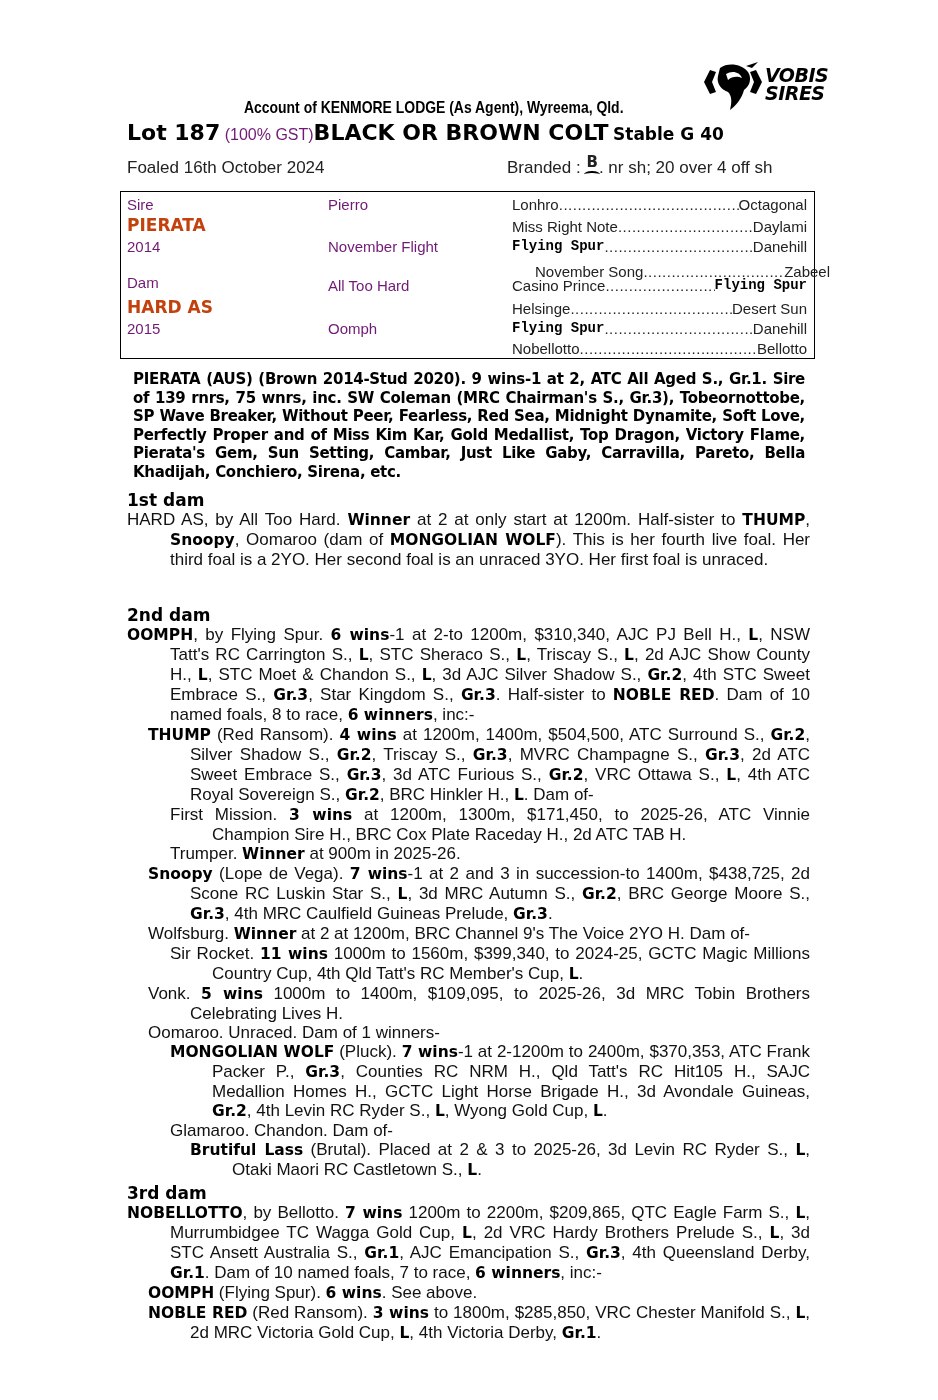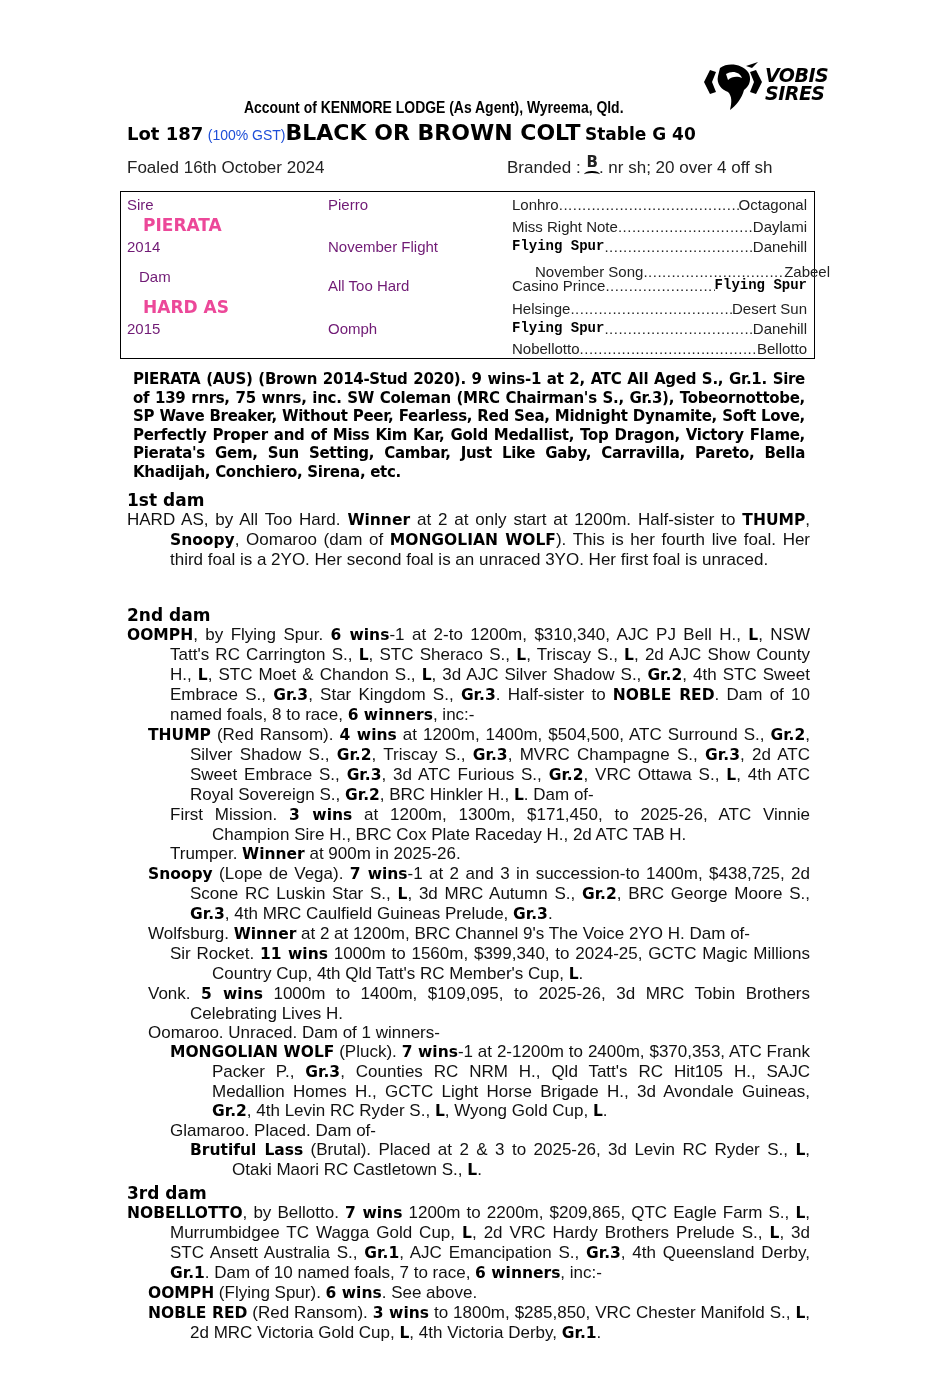--- a/index.html
+++ b/index.html
@@ -3,31 +3,31 @@
 <meta charset="utf-8">
 <style>
   html, body { margin: 0; padding: 0; background: #ffffff; }
   body { width: 938px; height: 1400px; position: relative; overflow: hidden; color: #000; font-family: "Liberation Sans", sans-serif; }
   .abs { position: absolute; }
   b, .b { font-family: "DejaVu Sans", sans-serif; font-weight: bold; }
   .logo { left: 702px; top: 62px; width: 140px; height: 50px; }
   .logo-text { left: 765px; top: 66px; font-family: "DejaVu Sans", sans-serif; font-weight: bold; font-style: italic; font-size: 19px; line-height: 18px; letter-spacing: -0.5px; }
   .account { left: 244px; top: 98px; font-family: "Liberation Sans", sans-serif; font-weight: bold; font-size: 17px; transform: scaleX(0.82); transform-origin: left top; white-space: nowrap; }
   .lotline { left: 127px; top: 120px; white-space: nowrap; }
-  .lotline .lot { font-family: "DejaVu Sans", sans-serif; font-weight: bold; font-size: 18px; }
-  .lotline .gst { font-size: 14px; color: #1d4ed8; }
+  .lotline .lot { font-family: "DejaVu Sans", sans-serif; font-weight: bold; font-size: 22px; }
+  .lotline .gst { font-size: 16px; color: #701a75; }
   .lotline .colt { font-family: "DejaVu Sans", sans-serif; font-weight: bold; font-size: 22px; }
   .lotline .stable { font-family: "DejaVu Sans", sans-serif; font-weight: bold; font-size: 17px; }
   .foaled { left: 127px; top: 158px; font-size: 17px; color: #222; white-space: nowrap; }
   .branded { left: 507px; top: 158px; font-size: 17px; color: #222; white-space: nowrap; }
   .brand-mark { display: inline-block; position: relative; font-family: "DejaVu Sans", sans-serif; font-weight: bold; font-size: 15px; top: -6px; margin: 0 1px; }
   .brand-mark::after { content: ""; position: absolute; left: -2px; right: -2px; bottom: -7px; height: 5px; border-top: 2px solid #000; border-radius: 50% 50% 0 0; }
   .ped { left: 120px; top: 191px; width: 695px; height: 168px; border: 1.5px solid #000; box-sizing: border-box; }
   .ped .cell { position: absolute; font-size: 15px; color: #701a75; white-space: nowrap; }
-  .ped .big { font-family: "DejaVu Sans", sans-serif; font-weight: bold; font-size: 17px; color: #ec4899; margin-left: 16px; }
+  .ped .big { font-family: "DejaVu Sans", sans-serif; font-weight: bold; font-size: 17px; color: #c2410c; }
   .gg { position: absolute; left: 391px; width: 295px; display: flex; font-size: 15px; color: #222; white-space: nowrap; }
   .gg .dots { flex: 1; overflow: hidden; }
   .gg .dots::before { content: "......................................................................................................"; letter-spacing: 0.5px; }
   .gg .bb { font-family: Liberation Mono, monospace; font-weight: bold; font-size: 14px; color: #000; }
   .sire-block { left: 133px; top: 370px; width: 672px; font-family: "DejaVu Sans", sans-serif; font-weight: bold; font-size: 15px; line-height: 18.5px; text-align: justify; letter-spacing: -0.3px; }
   .sect { left: 127px; width: 683px; }
   .sect h3 { margin: 0; font-family: "DejaVu Sans", sans-serif; font-weight: bold; font-size: 17px; line-height: 20px; }
   .p { font-size: 17px; line-height: 19px; text-align: justify; color: #111; margin: 0; }
   .p b { font-size: 15.5px; color: #000; }
   .l0 { padding-left: 43px; text-indent: -43px; }
@@ -66,21 +66,21 @@
   <span class="brand-mark">B</span><span>. nr sh; 20 over 4 off sh</span>
 </div>
 
 <div class="abs ped">
   <div class="cell" style="left:6px; top:4px;">Sire</div>
   <div class="cell big" style="left:6px; top:23px;">PIERATA</div>
   <div class="cell" style="left:6px; top:46px;">2014</div>
   <div class="cell" style="left:207px; top:4px;">Pierro</div>
   <div class="cell" style="left:207px; top:46px;">November Flight</div>
 
-  <div class="cell" style="left:6px; top:76px;margin-left:12px;">Dam</div>
+  <div class="cell" style="left:6px; top:82px;">Dam</div>
   <div class="cell big" style="left:6px; top:105px;">HARD AS</div>
   <div class="cell" style="left:6px; top:128px;">2015</div>
   <div class="cell" style="left:207px; top:85px;">All Too Hard</div>
   <div class="cell" style="left:207px; top:128px;">Oomph</div>
 
   <div class="gg" style="top:4px;">
       <span>Lonhro</span>
       <span class="dots"></span>
       <span>Octagonal</span>
     </div>
@@ -136,21 +136,21 @@
       <div class="p l0"><b>OOMPH</b><span>, by Flying Spur. </span><b>6 wins</b><span>-1 at 2-to 1200m, $310,340, AJC PJ Bell H., </span><b>L</b><span>, NSW Tatt's RC Carrington S., </span><b>L</b><span>, STC Sheraco S., </span><b>L</b><span>, Triscay S., </span><b>L</b><span>, 2d AJC Show County H., </span><b>L</b><span>, STC Moet &amp; Chandon S., </span><b>L</b><span>, 3d AJC Silver Shadow S., </span><b>Gr.2</b><span>, 4th STC Sweet Embrace S., </span><b>Gr.3</b><span>, Star Kingdom S., </span><b>Gr.3</b><span>. Half-sister to </span><b>NOBLE RED</b><span>. Dam of 10 named foals, 8 to race, </span><b>6 winners</b><span>, inc:-</span></div>
       <div class="p l1"><b>THUMP</b><span> (Red Ransom). </span><b>4 wins</b><span> at 1200m, 1400m, $504,500, ATC Surround S., </span><b>Gr.2</b><span>, Silver Shadow S., </span><b>Gr.2</b><span>, Triscay S., </span><b>Gr.3</b><span>, MVRC Champagne S., </span><b>Gr.3</b><span>, 2d ATC Sweet Embrace S., </span><b>Gr.3</b><span>, 3d ATC Furious S., </span><b>Gr.2</b><span>, VRC Ottawa S., </span><b>L</b><span>, 4th ATC Royal Sovereign S., </span><b>Gr.2</b><span>, BRC Hinkler H., </span><b>L</b><span>. Dam of-</span></div>
       <div class="p l2"><span>First Mission. </span><b>3 wins</b><span> at 1200m, 1300m, $171,450, to 2025-26, ATC Vinnie Champion Sire H., BRC Cox Plate Raceday H., 2d ATC TAB H.</span></div>
       <div class="p l2"><span>Trumper. </span><b>Winner</b><span> at 900m in 2025-26.</span></div>
       <div class="p l1"><b>Snoopy</b><span> (Lope de Vega). </span><b>7 wins</b><span>-1 at 2 and 3 in succession-to 1400m, $438,725, 2d Scone RC Luskin Star S., </span><b>L</b><span>, 3d MRC Autumn S., </span><b>Gr.2</b><span>, BRC George Moore S., </span><b>Gr.3</b><span>, 4th MRC Caulfield Guineas Prelude, </span><b>Gr.3</b><span>.</span></div>
       <div class="p l1"><span>Wolfsburg. </span><b>Winner</b><span> at 2 at 1200m, BRC Channel 9's The Voice 2YO H. Dam of-</span></div>
       <div class="p l2"><span>Sir Rocket. </span><b>11 wins</b><span> 1000m to 1560m, $399,340, to 2024-25, GCTC Magic Millions Country Cup, 4th Qld Tatt's RC Member's Cup, </span><b>L</b><span>.</span></div>
       <div class="p l1"><span>Vonk. </span><b>5 wins</b><span> 1000m to 1400m, $109,095, to 2025-26, 3d MRC Tobin Brothers Celebrating Lives H.</span></div>
       <div class="p l1"><span>Oomaroo. Unraced. Dam of 1 winners-</span></div>
       <div class="p l2"><b>MONGOLIAN WOLF</b><span> (Pluck). </span><b>7 wins</b><span>-1 at 2-1200m to 2400m, $370,353, ATC Frank Packer P., </span><b>Gr.3</b><span>, Counties RC NRM H., Qld Tatt's RC Hit105 H., SAJC Medallion Homes H., GCTC Light Horse Brigade H., 3d Avondale Guineas, </span><b>Gr.2</b><span>, 4th Levin RC Ryder S., </span><b>L</b><span>, Wyong Gold Cup, </span><b>L</b><span>.</span></div>
-      <div class="p l2"><span>Glamaroo. Placed. Dam of-</span></div>
+      <div class="p l2"><span>Glamaroo. Chandon. Dam of-</span></div>
       <div class="p l3"><b>Brutiful Lass</b><span> (Brutal). Placed at 2 &amp; 3 to 2025-26, 3d Levin RC Ryder S., </span><b>L</b><span>, Otaki Maori RC Castletown S., </span><b>L</b><span>.</span></div>
     </div>
 </div>
 
 <div class="abs sect" style="top:1183px;">
   <h3>3rd dam</h3>
   <div>
       <div class="p l0"><b>NOBELLOTTO</b><span>, by Bellotto. </span><b>7 wins</b><span> 1200m to 2200m, $209,865, QTC Eagle Farm S., </span><b>L</b><span>, Murrumbidgee TC Wagga Gold Cup, </span><b>L</b><span>, 2d VRC Hardy Brothers Prelude S., </span><b>L</b><span>, 3d STC Ansett Australia S., </span><b>Gr.1</b><span>, AJC Emancipation S., </span><b>Gr.3</b><span>, 4th Queensland Derby, </span><b>Gr.1</b><span>. Dam of 10 named foals, 7 to race, </span><b>6 winners</b><span>, inc:-</span></div>
       <div class="p l1"><b>OOMPH</b><span> (Flying Spur). </span><b>6 wins</b><span>. See above.</span></div>
       <div class="p l1"><b>NOBLE RED</b><span> (Red Ransom). </span><b>3 wins</b><span> to 1800m, $285,850, VRC Chester Manifold S., </span><b>L</b><span>, 2d MRC Victoria Gold Cup, </span><b>L</b><span>, 4th Victoria Derby, </span><b>Gr.1</b><span>.</span></div>

